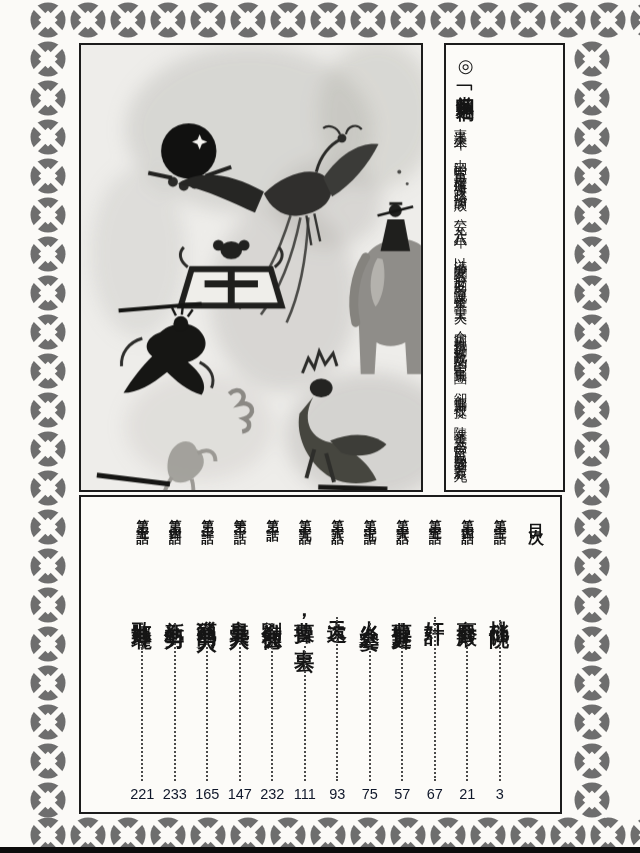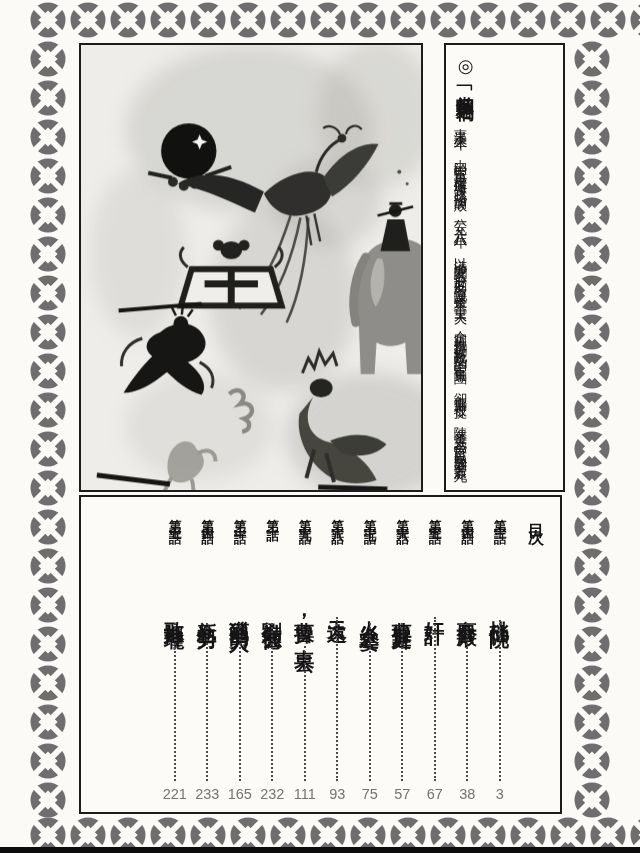--- a/index.html
+++ b/index.html
@@ -31,21 +31,21 @@
   
   .toc-header{flex:0 0 30px;font-size:16px;font-weight:bold;letter-spacing:5px;
               padding-top:6px;text-align:left;}
   .toc-entry{flex:0 0 32.5px;display:flex;flex-direction:column;align-items:center;height:100%;}
   .toc-chapter{height:96px;flex:0 0 96px;font-size:12.5px;font-weight:600;letter-spacing:3.2px;
                margin-top:4px;}
   .toc-title{font-size:20px;font-weight:bold;letter-spacing:3px;line-height:1;
              font-family:"Liberation Sans","DejaVu Sans",sans-serif;}
   .toc-dots{flex:1 1 auto;width:0;border-left:2px dotted #4a4a4a;margin:6px 0 5px 0;min-height:6px;}
   .toc-page{flex:0 0 18px;font-size:14.5px;letter-spacing:0;
-            font-family:"Liberation Sans","DejaVu Sans",sans-serif;color:#737373;}
+            font-family:"Liberation Sans","DejaVu Sans",sans-serif;color:#0f172a;}
 </style>
 </head>
 <body>
 
 <div id="page">
 
   <svg id="border-svg" viewBox="0 0 640 853" xmlns="http://www.w3.org/2000/svg">
     <defs>
       <g id="coin">
         <circle r="17.5" fill="#6e6e6e"></circle>
@@ -227,21 +227,21 @@
   <div class="toc-entry">
     <span class="v toc-chapter">第二十三話</span>
     <span class="v toc-title">桃仙院</span>
     <span class="toc-dots"></span>
     <span class="toc-page">3</span>
   </div>
       <div class="toc-entry">
     <span class="v toc-chapter">第二十四話</span>
     <span class="v toc-title">亶公殿下</span>
     <span class="toc-dots"></span>
-    <span class="toc-page">38</span>
+    <span class="toc-page">21</span>
   </div>
       <div class="toc-entry">
     <span class="v toc-chapter">第二十五話</span>
     <span class="v toc-title">奸計</span>
     <span class="toc-dots"></span>
     <span class="toc-page">67</span>
   </div>
       <div class="toc-entry">
     <span class="v toc-chapter">第二十六話</span>
     <span class="v toc-title">曹操之舞</span>
@@ -266,20 +266,26 @@
     <span class="toc-dots"></span>
     <span class="toc-page">111</span>
   </div>
       <div class="toc-entry">
     <span class="v toc-chapter">第三十話</span>
     <span class="v toc-title">劉備玄德</span>
     <span class="toc-dots"></span>
     <span class="toc-page">232</span>
   </div>
       <div class="toc-entry">
+    <span class="v toc-chapter">第三十一話</span>
+    <span class="v toc-title">鬼囊大人</span>
+    <span class="toc-dots"></span>
+    <span class="toc-page">147</span>
+  </div>
+      <div class="toc-entry">
     <span class="v toc-chapter">第三十二話</span>
     <span class="v toc-title">獵頭的男人</span>
     <span class="toc-dots"></span>
     <span class="toc-page">165</span>
   </div>
       <div class="toc-entry">
     <span class="v toc-chapter">第三十四話</span>
     <span class="v toc-title">新生勢力</span>
     <span class="toc-dots"></span>
     <span class="toc-page">233</span>

